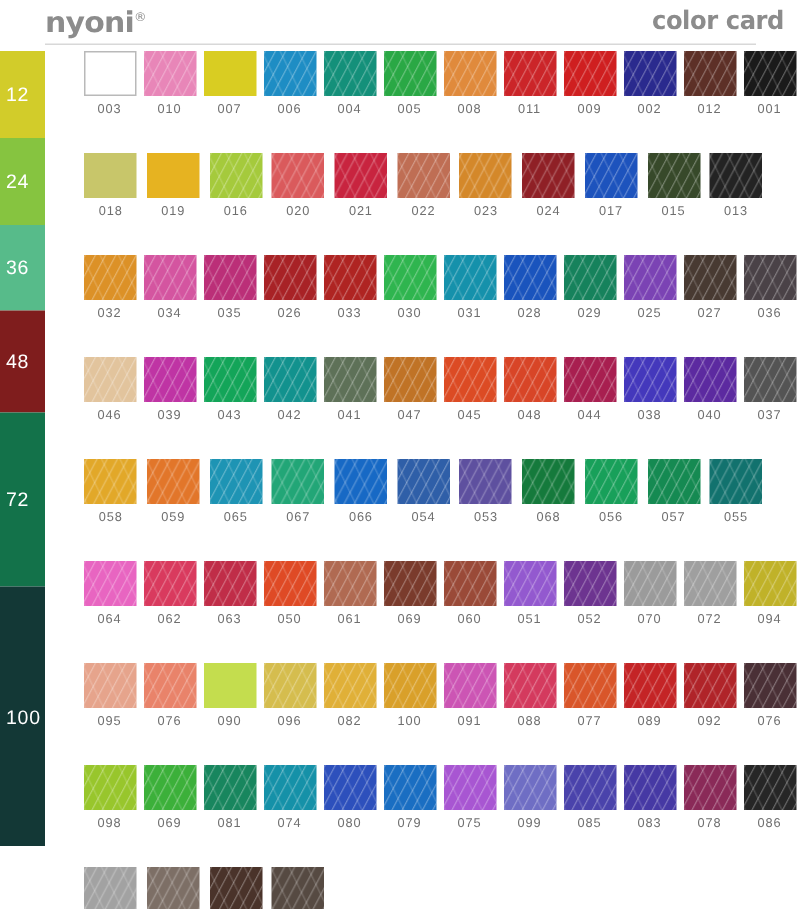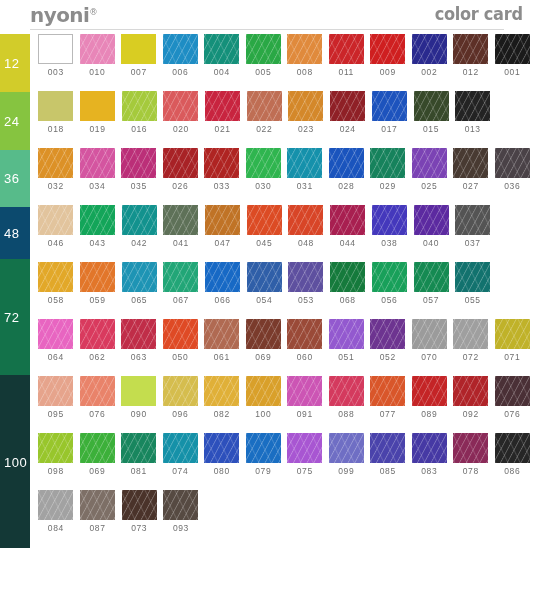--- a/index.html
+++ b/index.html
@@ -85,24 +85,24 @@
     white-space: nowrap;
   }
 
   .rows {
     position: absolute;
     left: 30px;
     top: 0;
     right: 0;
   }
   .row {
-    height: 57px;
+    height: 68px;
     display: flex;
     align-items: flex-start;
-    padding-left: 5px;
+    padding-left: 23px;
     box-sizing: border-box;
   }
   .cell {
     width: 41.7px;
     margin-right: 0px;
     display: flex;
     flex-direction: column;
     align-items: center;
   }
   .swatch {
@@ -160,21 +160,21 @@
   <div class="sidebar">
       <div class="band" style="background: rgb(210, 204, 42); height: 57.8px;">
         <span class="band-label">12</span>
       </div>
       <div class="band" style="background: rgb(134, 196, 64); height: 57.8px;">
         <span class="band-label">24</span>
       </div>
       <div class="band" style="background: rgb(87, 187, 138); height: 57.8px;">
         <span class="band-label">36</span>
       </div>
-      <div class="band" style="background: #0c4a6e; height: 52px;">
+      <div class="band" style="background: #7f1d1d; height: 68px;">
         <span class="band-label">48</span>
       </div>
       <div class="band" style="background: rgb(19, 114, 74); height: 115.6px;">
         <span class="band-label">72</span>
       </div>
       <div class="band" style="background: rgb(19, 56, 54); height: 173.4px;">
         <span class="band-label">100</span>
       </div>
     </div>
   <div class="rows">
@@ -323,20 +323,24 @@
           <div class="swatch tex" style="background: rgb(74, 66, 71);"></div>
           <div class="code">036</div>
         </div>
       </div>
       <div class="row">
         <div class="cell">
           <div class="swatch tex" style="background: rgb(226, 196, 157);"></div>
           <div class="code">046</div>
         </div>
         <div class="cell">
+          <div class="swatch tex" style="background: rgb(191, 52, 164);"></div>
+          <div class="code">039</div>
+        </div>
+        <div class="cell">
           <div class="swatch tex" style="background: rgb(19, 165, 89);"></div>
           <div class="code">043</div>
         </div>
         <div class="cell">
           <div class="swatch tex" style="background: rgb(18, 146, 142);"></div>
           <div class="code">042</div>
         </div>
         <div class="cell">
           <div class="swatch tex" style="background: rgb(94, 113, 88);"></div>
           <div class="code">041</div>
@@ -456,21 +460,21 @@
         <div class="cell">
           <div class="swatch tex" style="background: rgb(155, 155, 155);"></div>
           <div class="code">070</div>
         </div>
         <div class="cell">
           <div class="swatch tex" style="background: rgb(159, 159, 159);"></div>
           <div class="code">072</div>
         </div>
         <div class="cell">
           <div class="swatch tex" style="background: rgb(192, 178, 41);"></div>
-          <div class="code">071</div>
+          <div class="code">094</div>
         </div>
       </div>
       <div class="row">
         <div class="cell">
           <div class="swatch tex" style="background: rgb(230, 164, 140);"></div>
           <div class="code">095</div>
         </div>
         <div class="cell">
           <div class="swatch tex" style="background: rgb(233, 131, 106);"></div>
           <div class="code">076</div>

